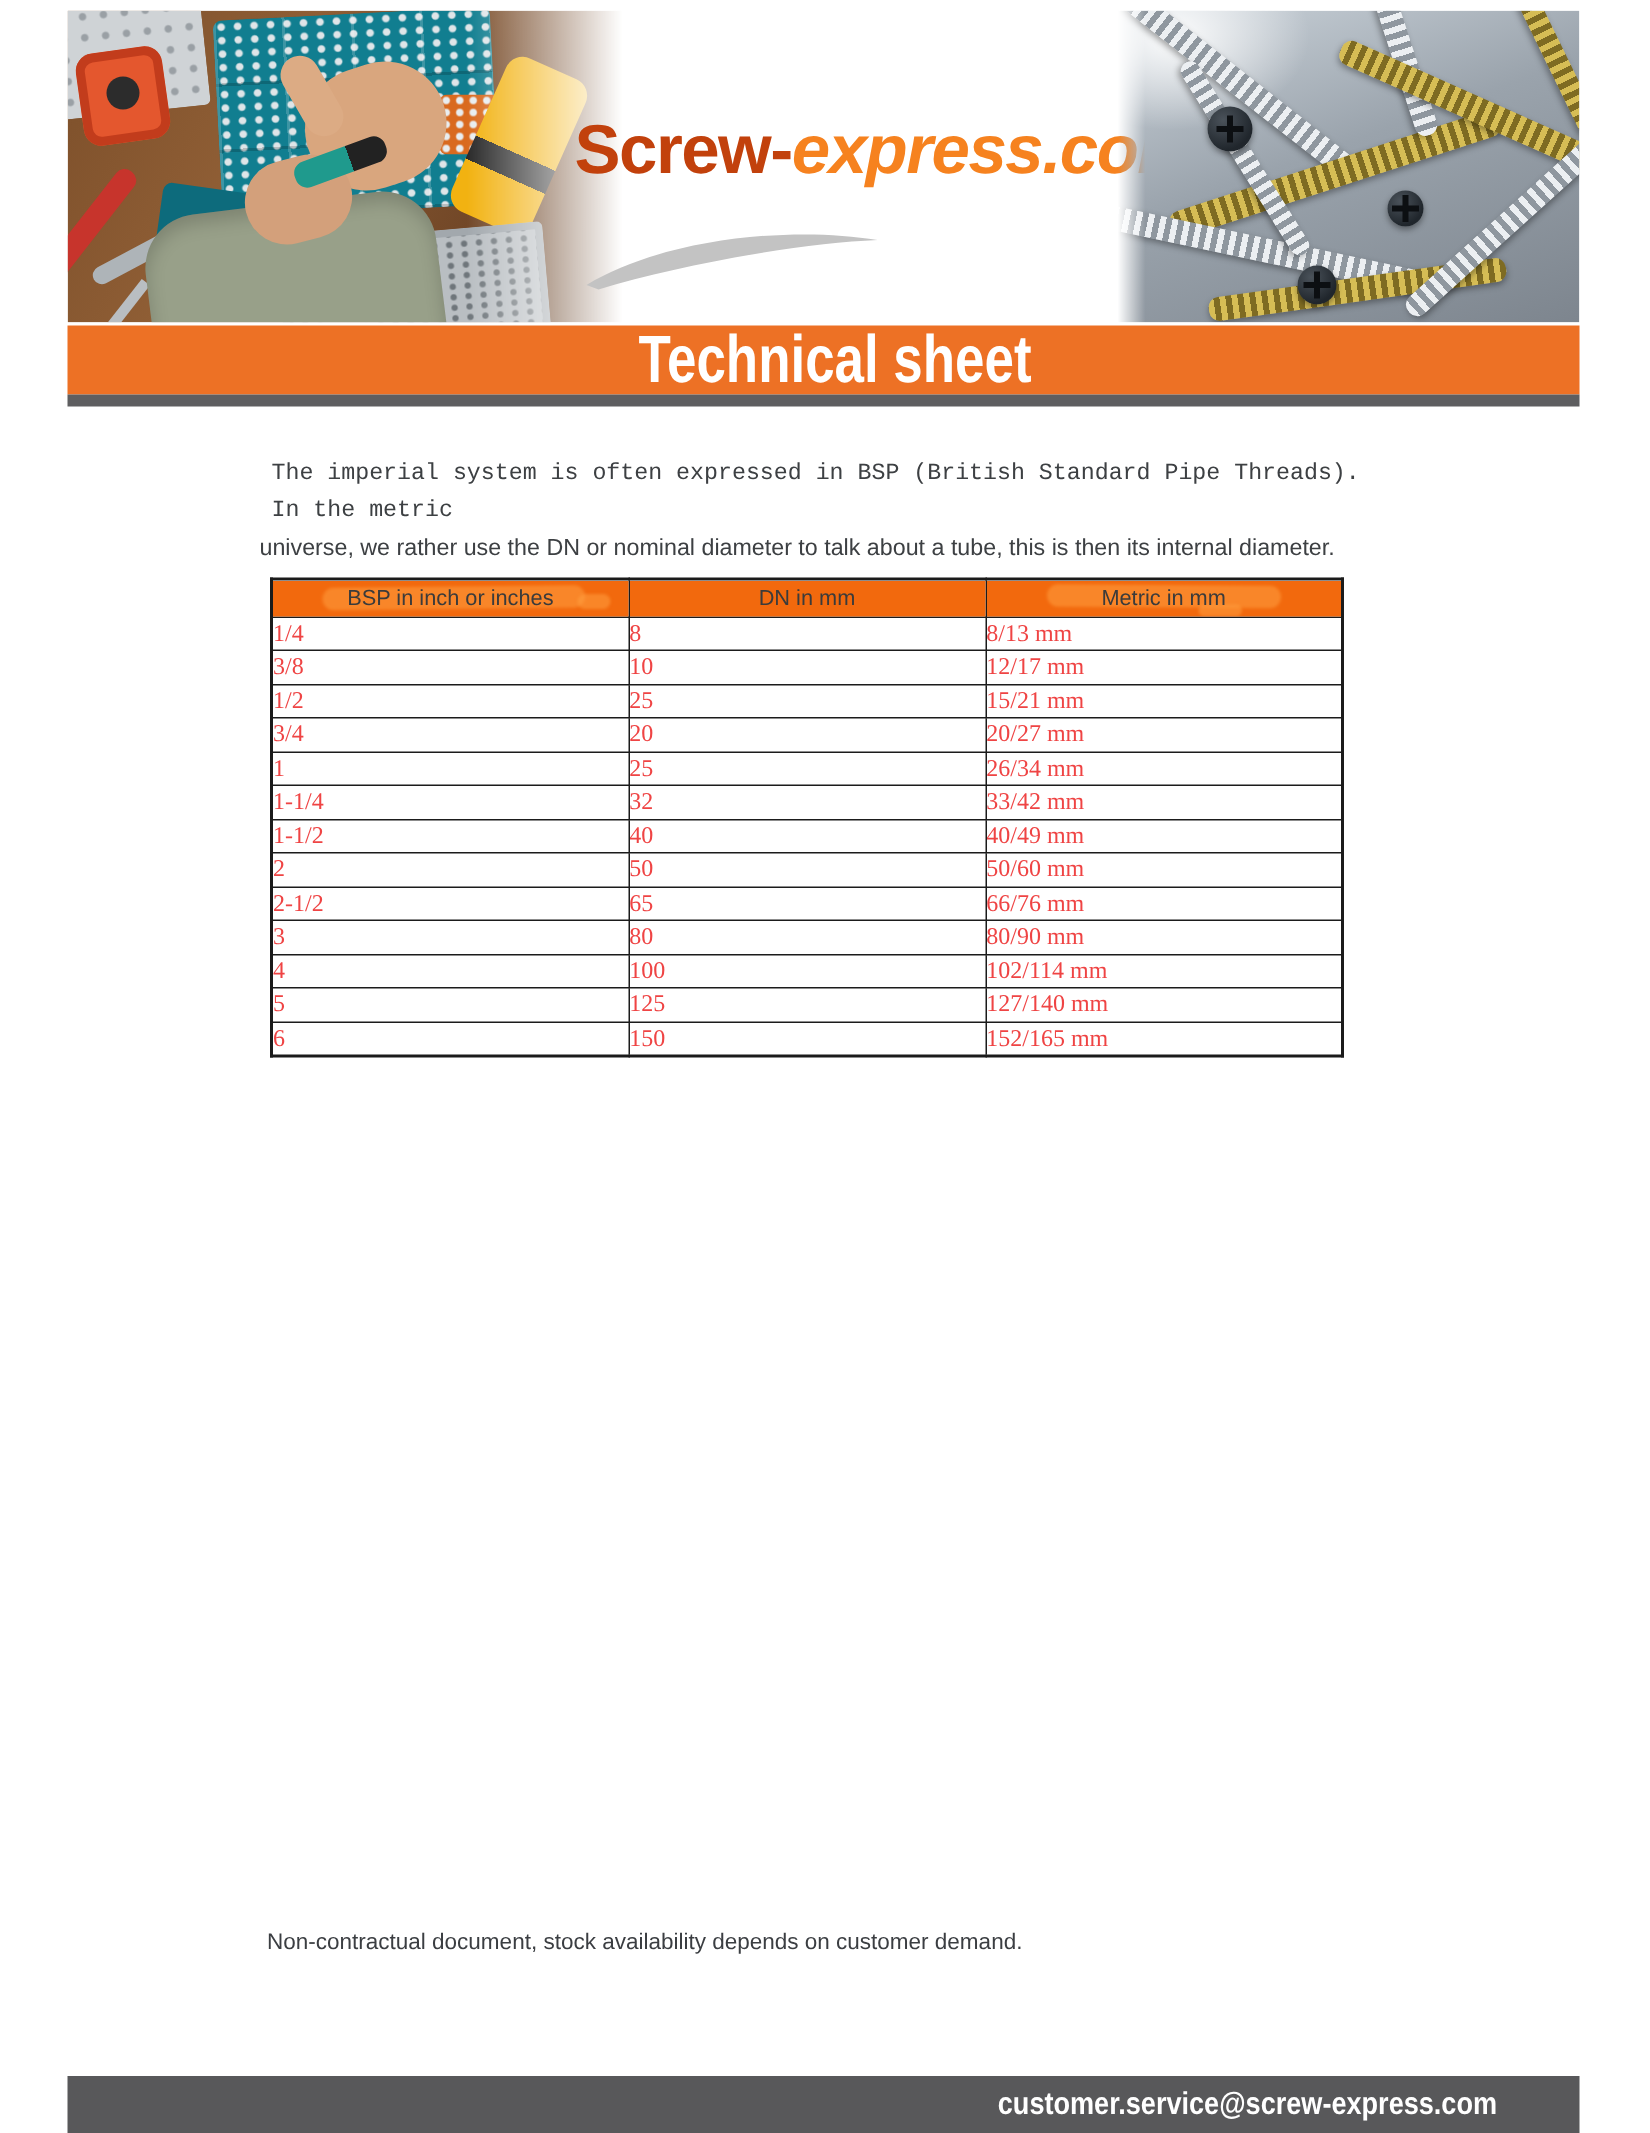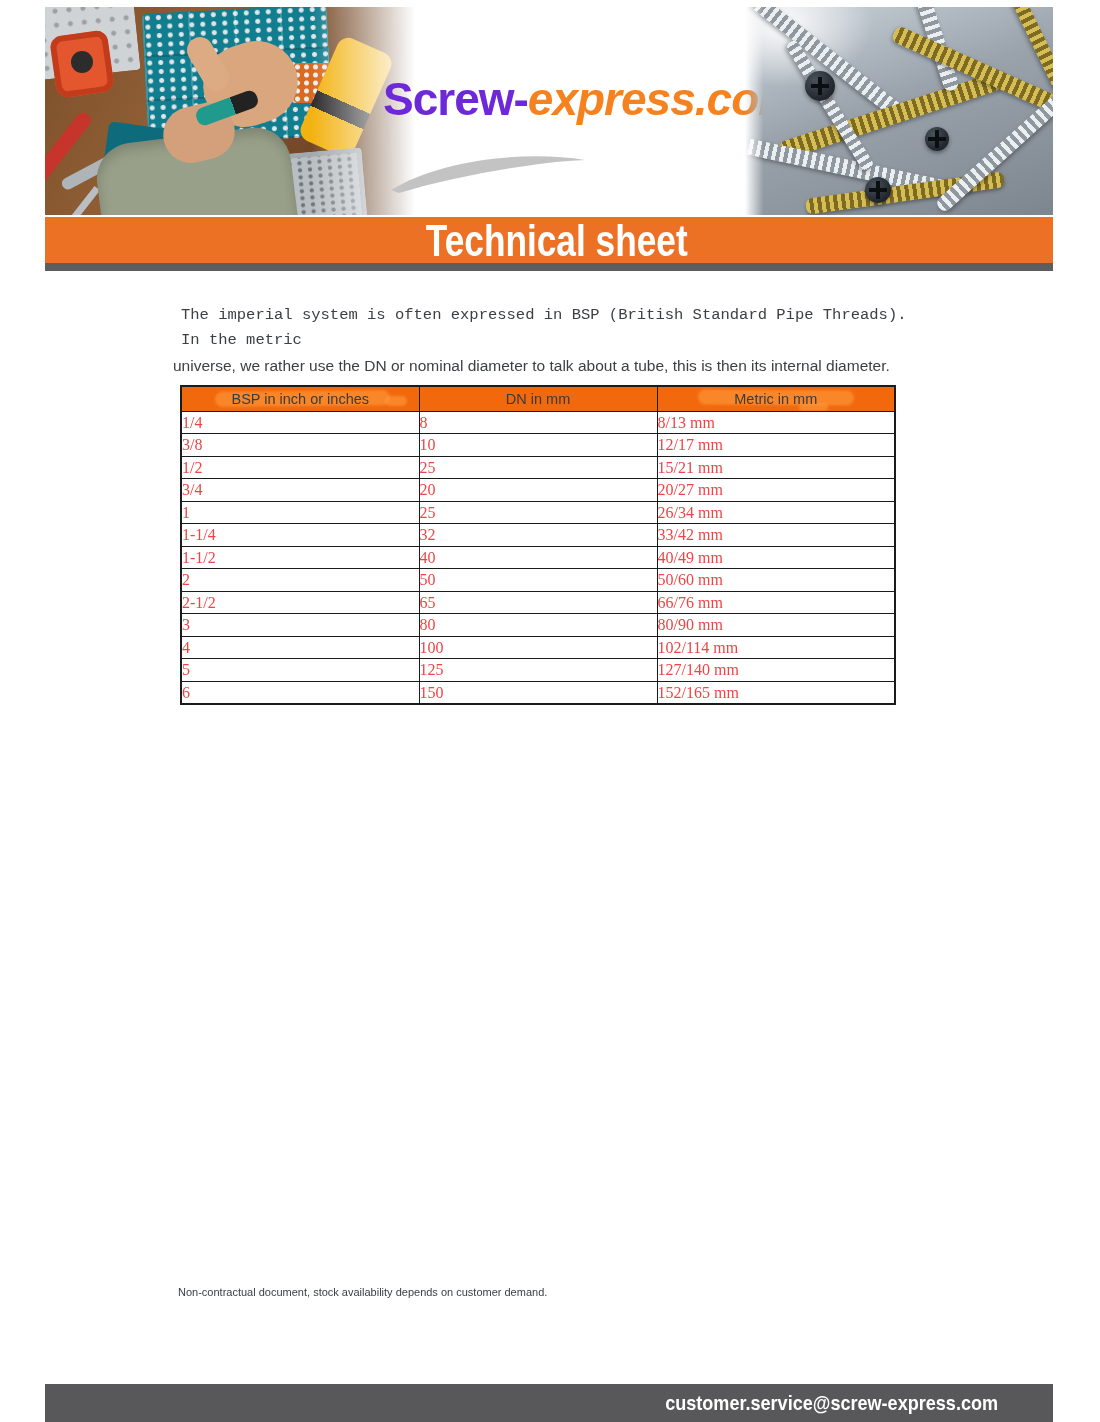--- a/index.html
+++ b/index.html
@@ -80,28 +80,28 @@
     height:25px; position:relative; font-family:"Liberation Sans", sans-serif; }
   .sheet-table th span.label { position:relative; z-index:2; }
   .sheet-table td { font-family:"Liberation Serif", serif; font-size:16px; color:#ef4444; height:21.5px; line-height:21.5px; }
   .hl { position:absolute; z-index:1; background:rgba(255,158,64,.55); border-radius:8px; filter:blur(1px); }
   .hl-a { left:14%; top:4px; width:74%; height:15px; transform:rotate(-.6deg); }
   .hl-a2 { left:86%; top:9px; width:9%; height:10px; }
   .hl-b { left:17%; top:3px; width:66%; height:15px; transform:rotate(.4deg); }
   .hl-b2 { left:60%; top:16px; width:12%; height:8px; }
 
   
-  .footer-note { position:absolute; left:178px; top:1286px; font-size:11px; color:#3b3e42; }
+  .footer-note { position:absolute; left:178px; top:1286px; font-size:15px; color:#3b3e42; }
   .bottom-bar { position:absolute; left:45px; top:1384px; width:1008px; height:38px; background:#58585A;
     display:flex; align-items:center; justify-content:flex-end; padding-right:55px; }
   .bottom-email { color:#ffffff; font-size:21px; font-weight:bold; transform:scaleX(.86); transform-origin:right center; white-space:nowrap; }
 
   
   .logo { position:absolute; left:383px; top:72px; white-space:nowrap; font-weight:bold; font-size:46px; letter-spacing:-1px; }
-  .logo .p1 { color:#6d28d9; }
+  .logo .p1 { color:#c2410c; }
   .logo .p2 { color:#F6821F; font-style:italic; }
   .swoosh { position:absolute; left:385px; top:146px; width:205px; height:48px; }
 </style>
 </head>
 <body>
 
 <div class="page">
 
   <div class="photo photo-left">
     <div class="shape pegboard"></div>

